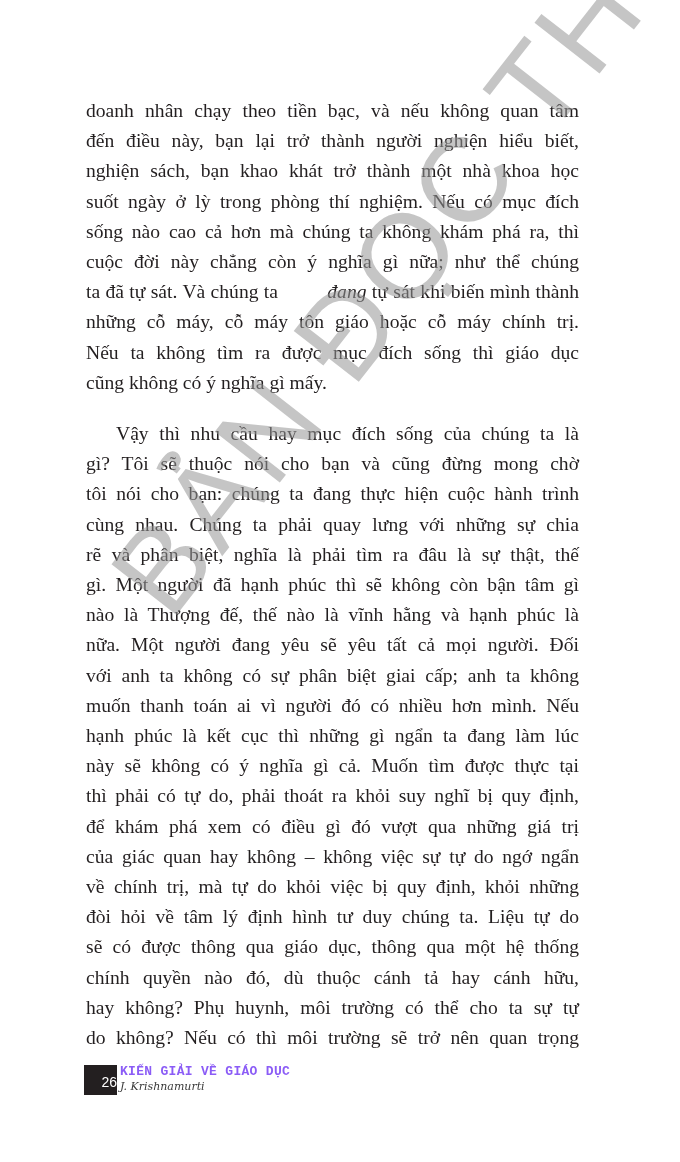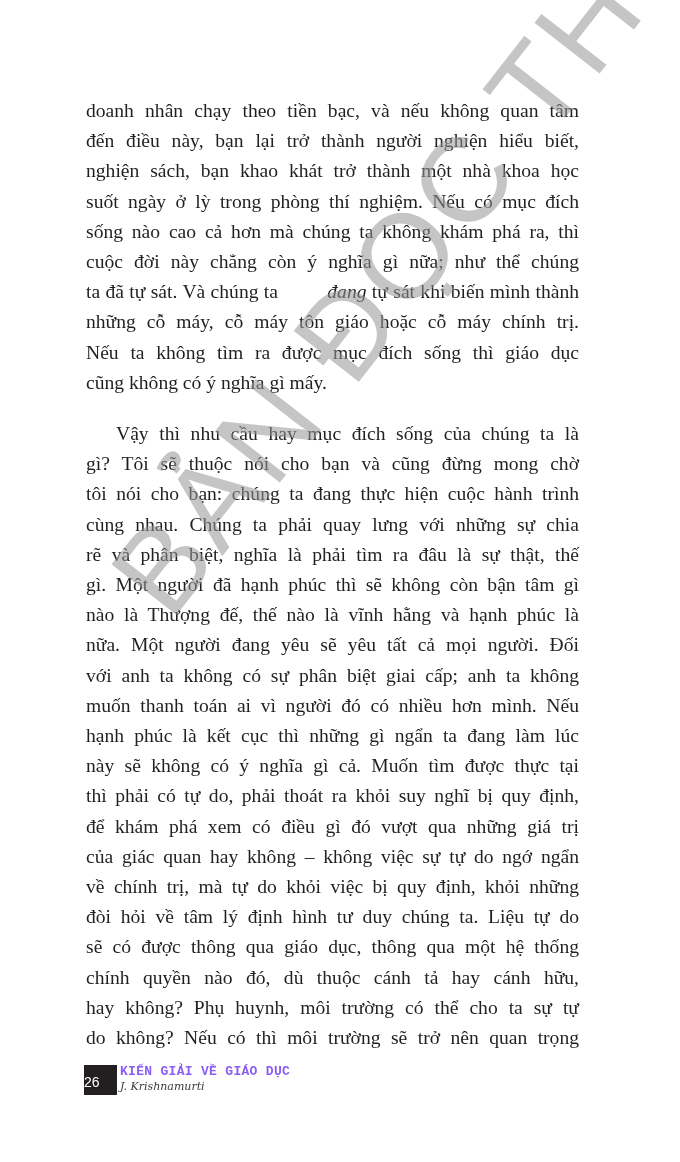--- a/index.html
+++ b/index.html
@@ -82,21 +82,21 @@
     }
     .page-num {
       width: 33px;
       height: 30px;
       background: #231f20;
       color: #ffffff;
       font-family: "Liberation Sans", "DejaVu Sans", sans-serif;
       font-size: 14px;
       display: flex;
       align-items: flex-end;
-      justify-content: flex-start;
+      justify-content: flex-end;
       padding-bottom: 5px;
       box-sizing: border-box;
     }
     .footer-text {
       margin-left: 3px;
       display: flex;
       flex-direction: column;
     }
     .book-title {
       font-family: Liberation Mono, monospace;

